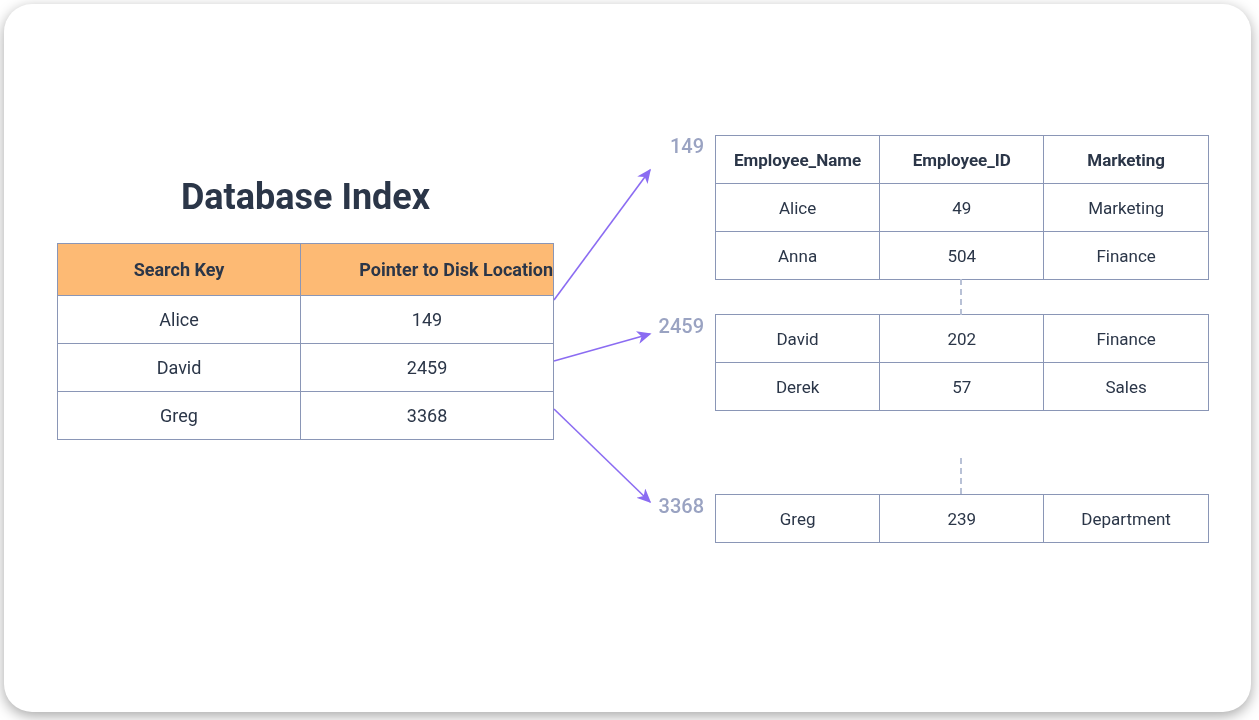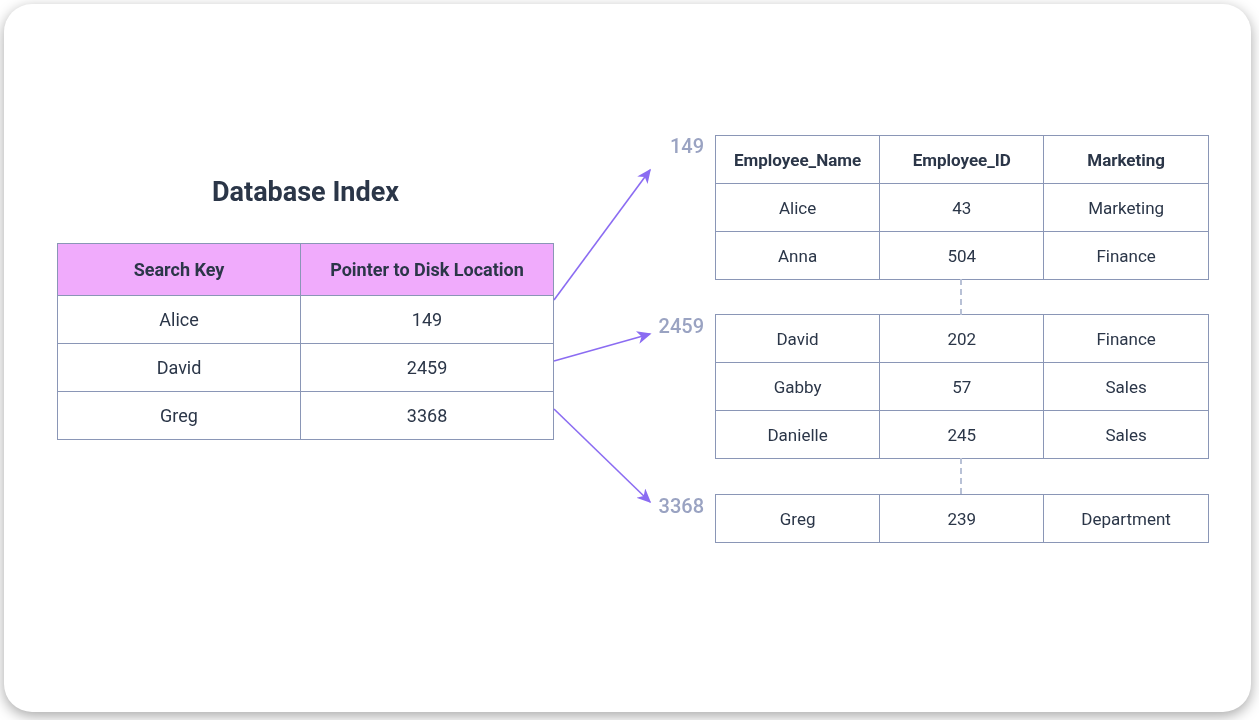--- a/index.html
+++ b/index.html
@@ -16,46 +16,46 @@
     background: #fff;
     border-radius: 28px;
     box-shadow: 0 4px 14px rgba(0,0,0,0.35);
   }
   .title {
     position: absolute;
     top: 172px;
     left: 53px;
     width: 497px;
     text-align: center;
-    font-size: 27px;
+    font-size: 36px;
     font-weight: 700;
     color: #2b3648;
   }
   .index-table {
     position: absolute;
     top: 239px;
     left: 53px;
     width: 497px;
     border-collapse: collapse;
   }
   .index-table th, .index-table td {
     border: 1px solid #8a96b6;
     height: 48px;
     vertical-align: middle;
     text-align: center;
     font-size: 18px;
     color: #2b3648;
   }
   .index-table th {
     font-weight: 700;
-    background: #f0abfc;
+    background: #fdba74;
     height: 52px;
   }
   .index-table .col-key { width: 49%; }
-  .index-table .col-ptr { width: 51%; }
+  .index-table .col-ptr { width: 51%; text-align: right; }
 
   .data-table {
     position: absolute;
     left: 711px;
     width: 494px;
     border-collapse: collapse;
   }
   .data-table th, .data-table td {
     border: 1px solid #8a96b6;
     height: 48px;
@@ -140,46 +140,41 @@
     <thead>
       <tr>
         <th class="c1">Employee_Name</th>
         <th class="c2">Employee_ID</th>
         <th class="c3">Marketing</th>
       </tr>
     </thead>
     <tbody>
       <tr>
         <td>Alice</td>
-        <td>43</td>
+        <td>49</td>
         <td>Marketing</td>
       </tr>
       <tr>
         <td>Anna</td>
         <td>504</td>
         <td>Finance</td>
       </tr>
     </tbody>
   </table>
 
   <table id="block2" class="data-table">
     <tbody>
       <tr>
         <td class="c1">David</td>
         <td class="c2">202</td>
         <td class="c3">Finance</td>
       </tr>
       <tr>
-        <td>Gabby</td>
+        <td>Derek</td>
         <td>57</td>
-        <td>Sales</td>
-      </tr>
-      <tr>
-        <td>Danielle</td>
-        <td>245</td>
         <td>Sales</td>
       </tr>
     </tbody>
   </table>
 
   <table id="block3" class="data-table">
     <tbody>
       <tr>
         <td class="c1">Greg</td>
         <td class="c2">239</td>

